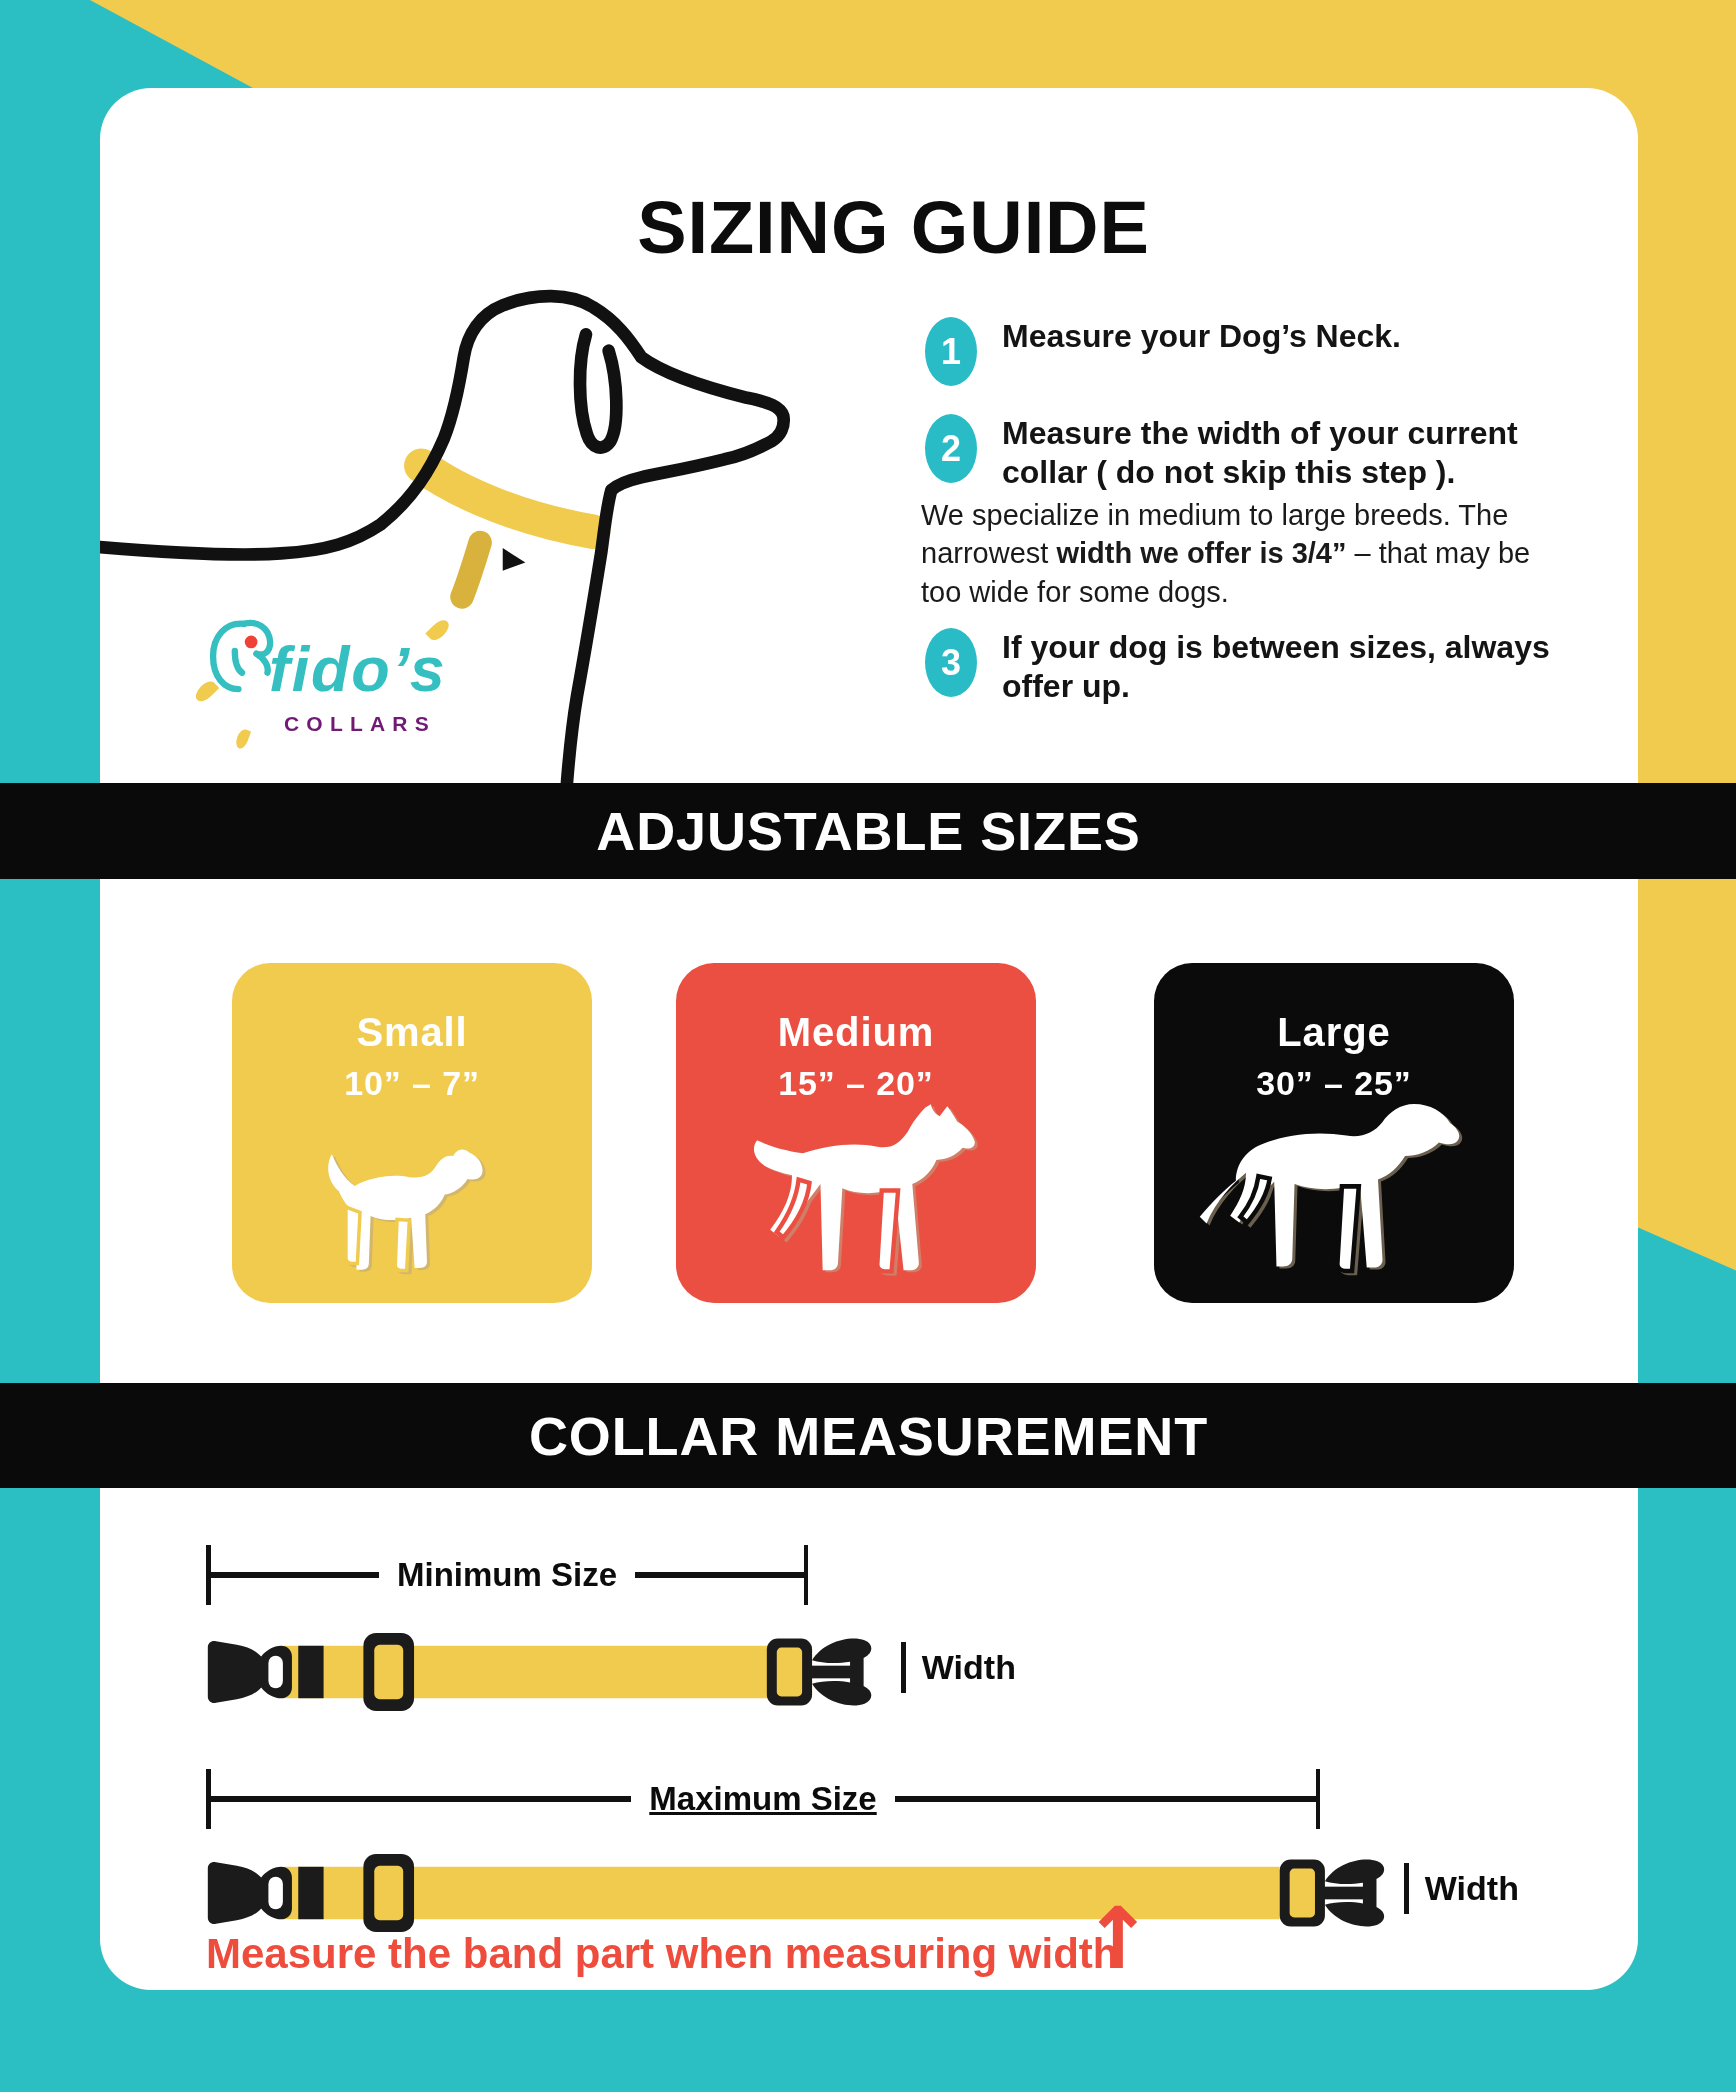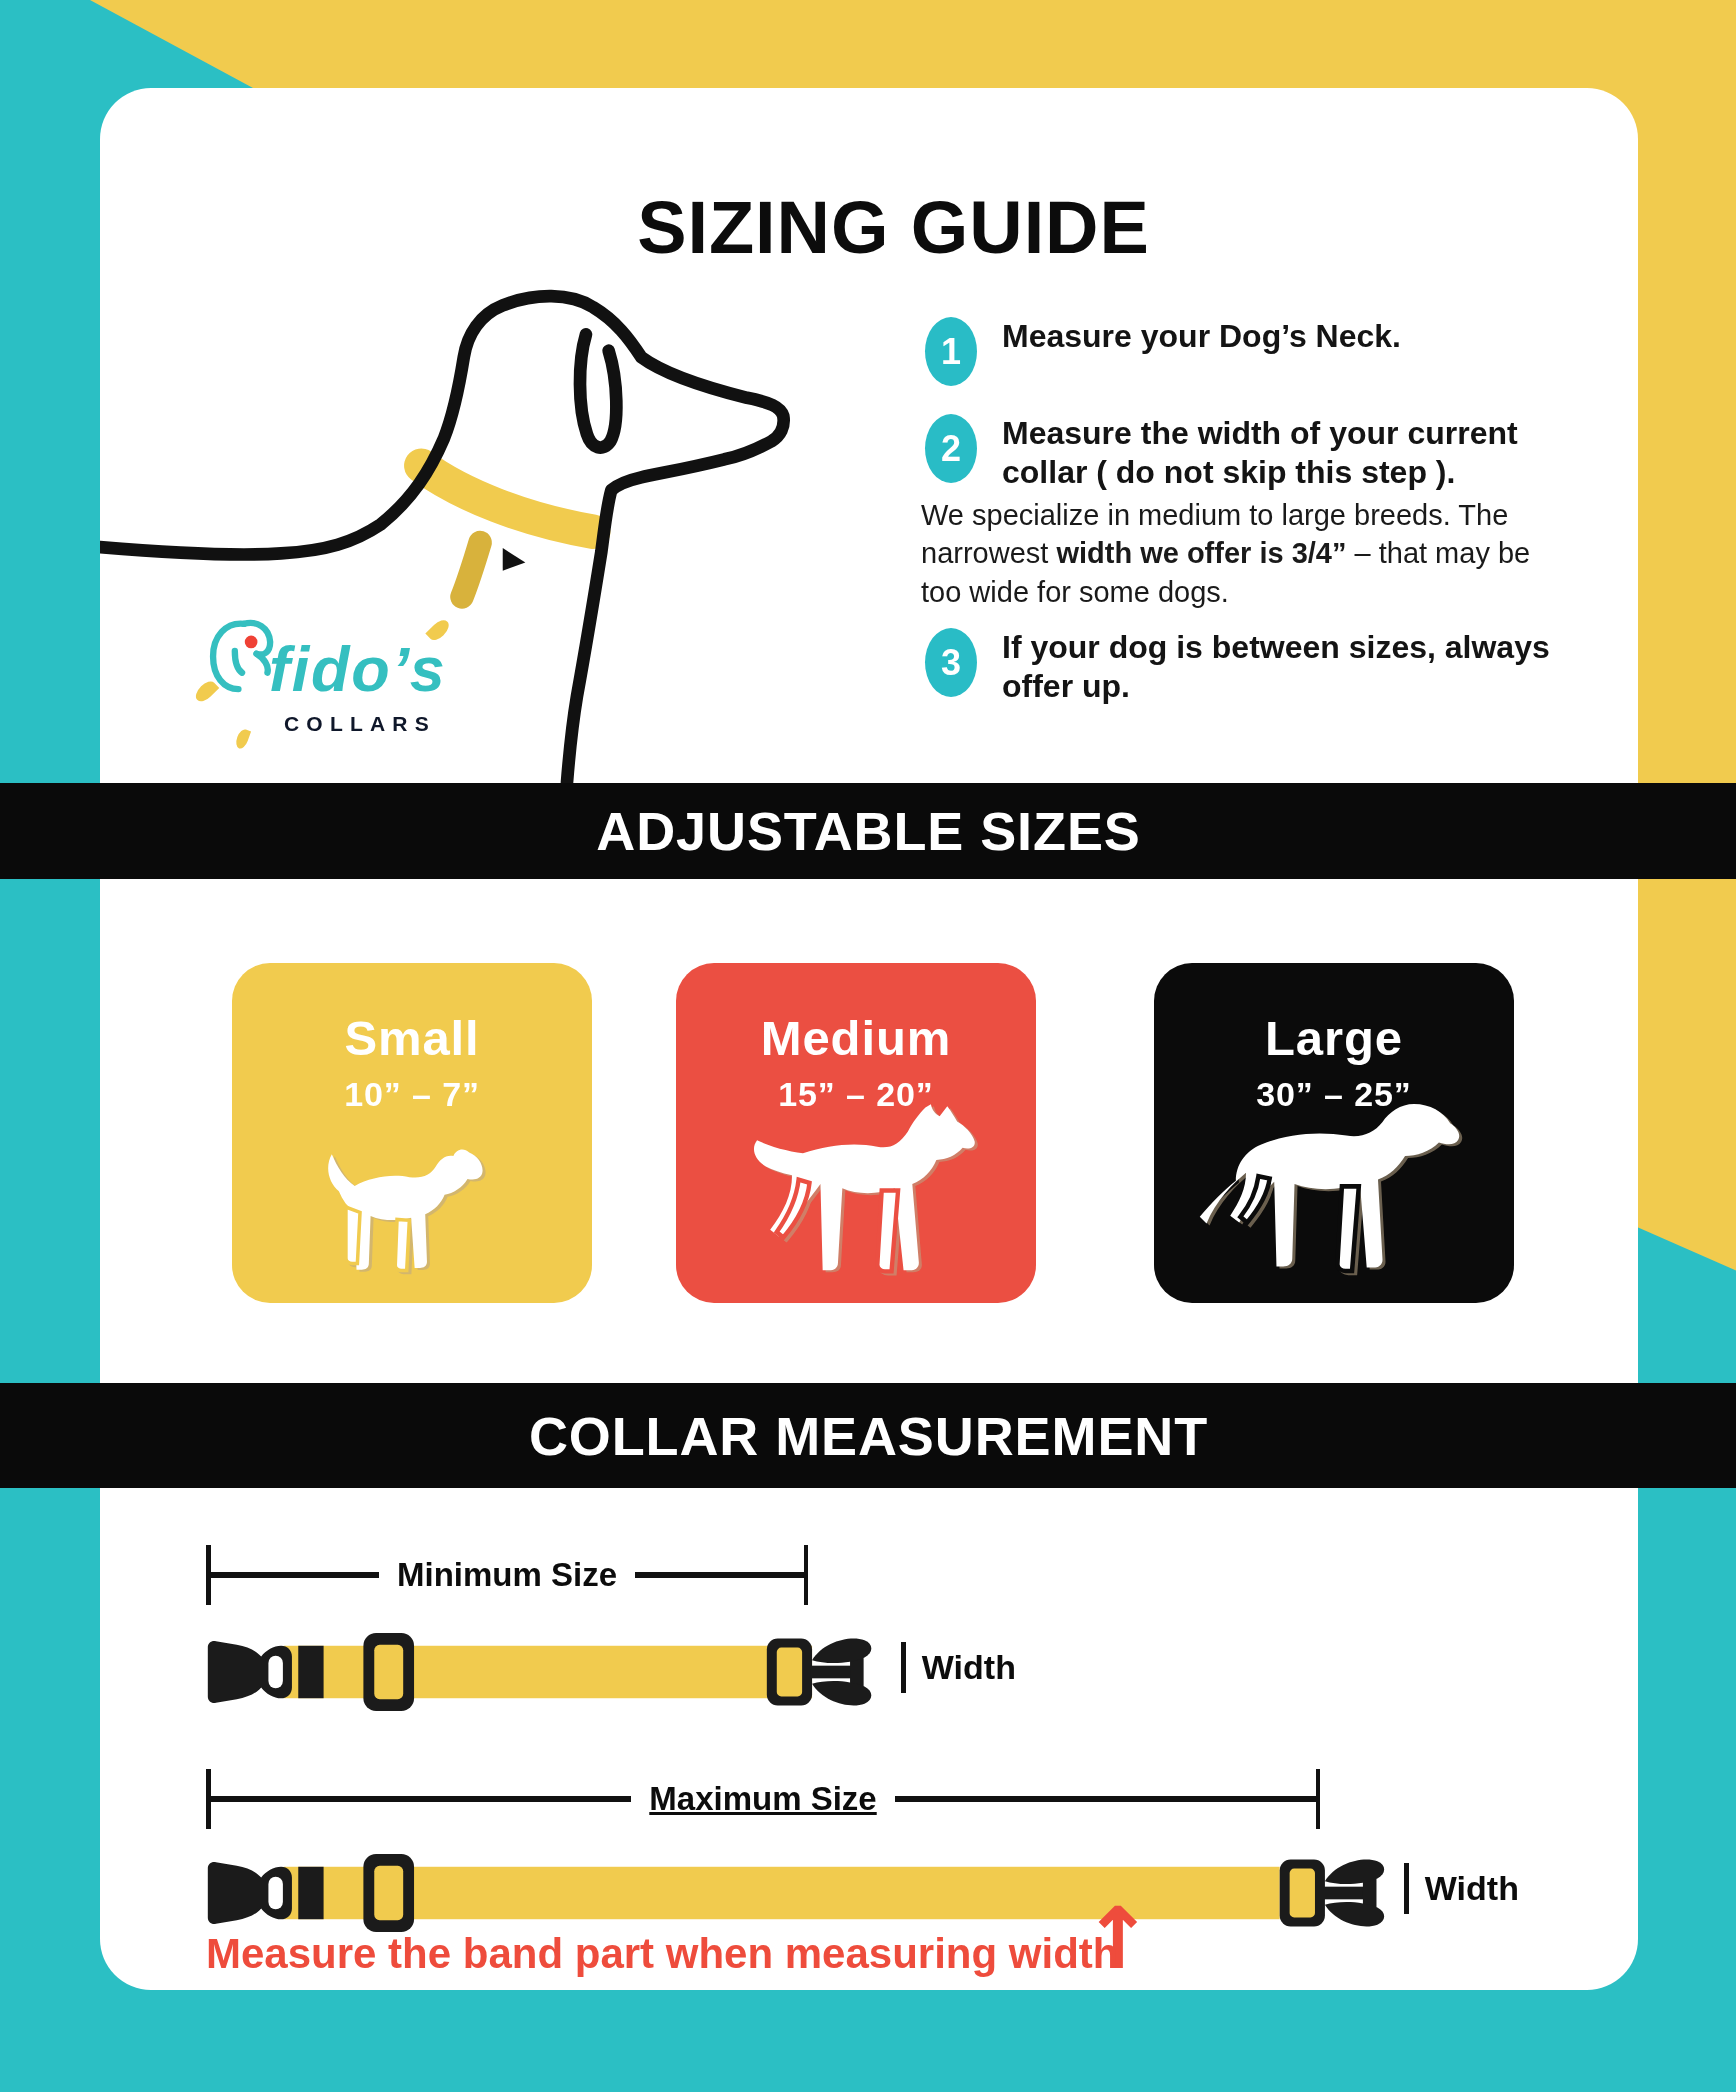--- a/index.html
+++ b/index.html
@@ -42,36 +42,36 @@
     font-size:29px;line-height:1.32;color:#1a1a1a;
   }
   .note-para b{font-weight:bold;}
   
   .logo{position:absolute;left:204px;top:602px;width:289px;height:154px;}
   .logo-script{
     position:absolute;left:65px;top:31px;font-size:63px;font-weight:bold;font-style:italic;
     color:#35BFC0;letter-spacing:1.8px;
   }
   .logo-sub{
-    position:absolute;left:80px;top:110px;font-size:21px;font-weight:bold;color:#0f172a;
+    position:absolute;left:80px;top:110px;font-size:21px;font-weight:bold;color:#701a75;
     letter-spacing:7.2px;
   }
   .spark{position:absolute;background:#F1CB4E;border-radius:50% 50% 50% 0;}
   .spark.s1{left:-5.4px;top:78px;width:13.6px;height:23.5px;transform:rotate(-135deg);}
   .spark.s2{left:228px;top:16.3px;width:13.6px;height:23.5px;transform:rotate(45deg);}
   .spark.s3{left:33px;top:127px;width:11px;height:20px;transform:rotate(-160deg);}
   
   .size-card{
     position:absolute;top:963px;width:360px;height:340px;border-radius:38px;
     color:#fff;text-align:center;
   }
   #size-small{left:232px;}
   #size-medium{left:676px;}
   #size-large{left:1154px;}
-  .size-title{margin-top:47px;font-size:49px;font-weight:bold;letter-spacing:0.9px;}
+  .size-title{margin-top:47px;font-size:40px;font-weight:bold;letter-spacing:0.9px;}
   .size-range{margin-top:9px;font-size:34px;font-weight:bold;letter-spacing:0.9px;}
   .size-dog{position:absolute;bottom:25px;left:50%;transform:translateX(-50%);
     filter:drop-shadow(3.6px 2.7px 0 rgba(185,165,135,.55));}
   
   .dim-row{position:absolute;display:flex;align-items:center;height:60px;}
   #dim-min{left:206px;top:1545px;width:602px;}
   #dim-max{left:206px;top:1769px;width:1114px;text-decoration:underline;}
   .dim-tick{width:4.5px;height:60px;background:#111;}
   .dim-line{flex:1;height:5.4px;background:#111;}
   .dim-label{font-size:33px;font-weight:bold;padding:0 18px;white-space:nowrap;color:#0C0C0C;}

